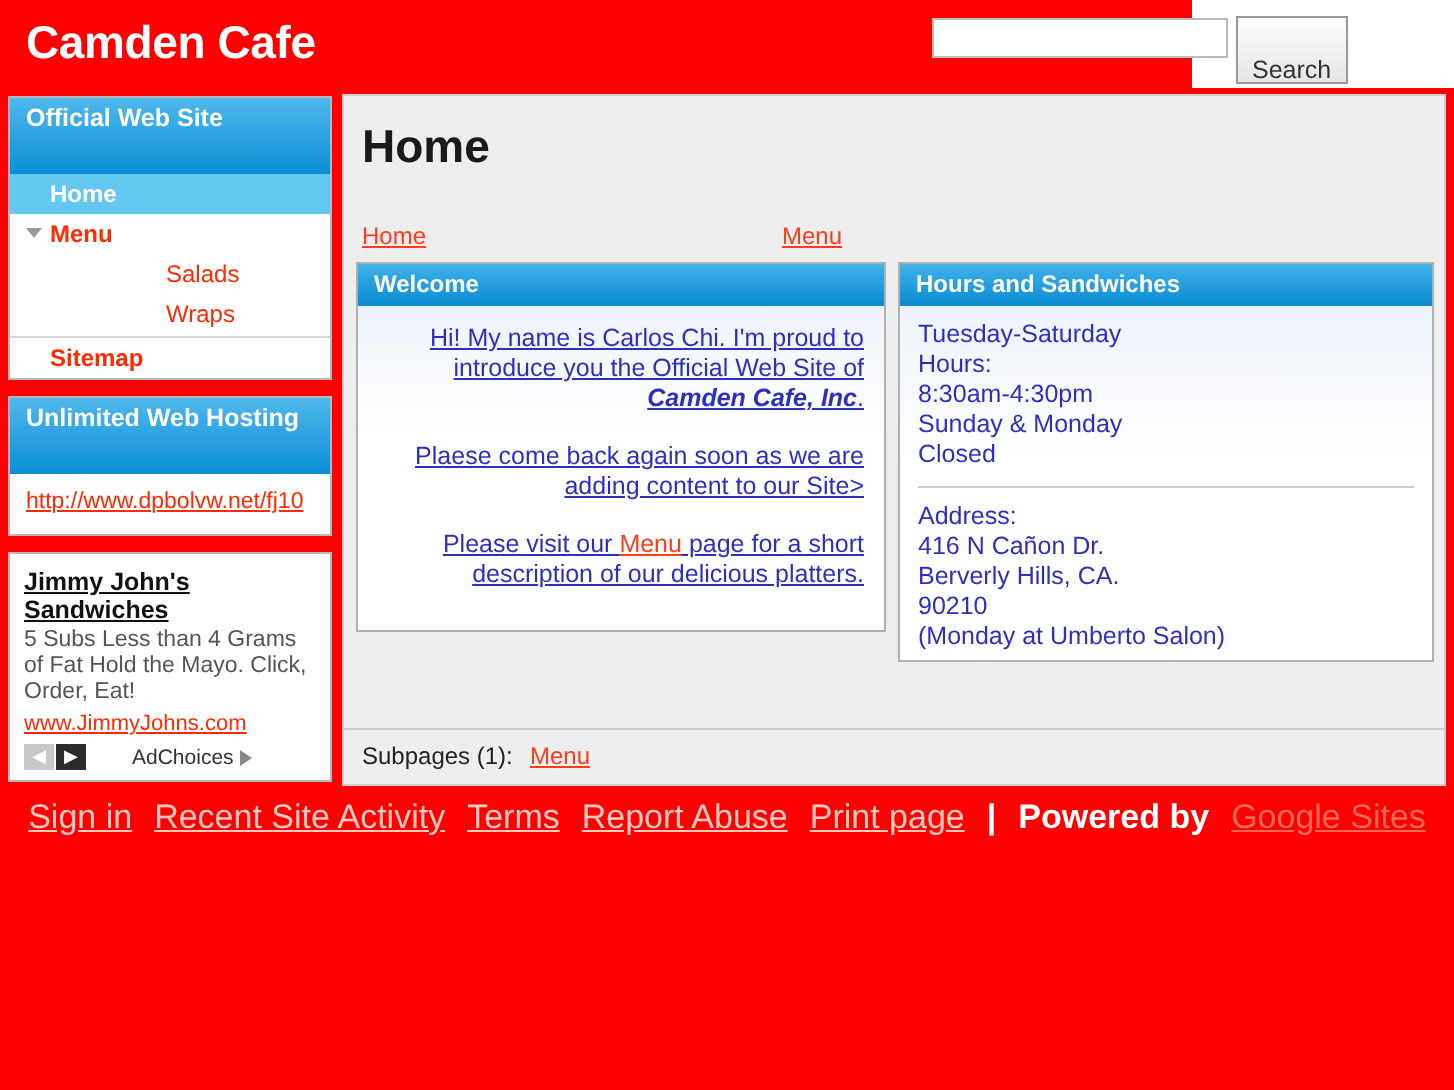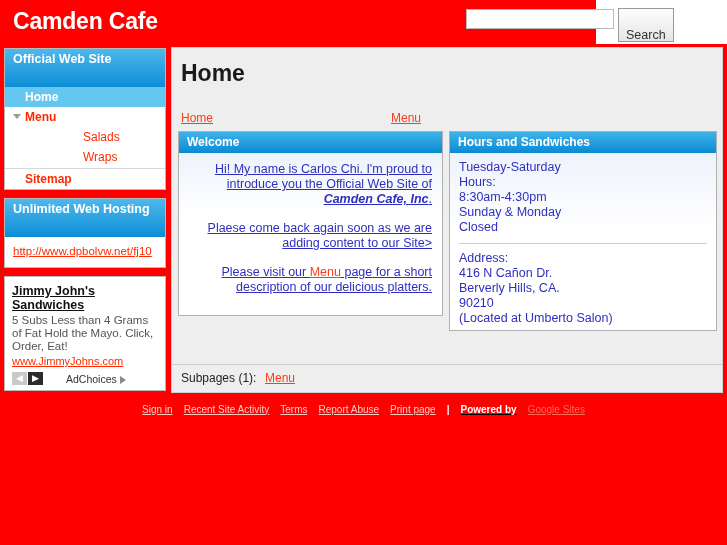--- a/index.html
+++ b/index.html
@@ -260,22 +260,21 @@
     position: absolute; left: 93px; top: 6px;
     font-size: 12px; color: #ff3b1a; text-decoration: underline;
   }
 
   
   #footer {
     position: absolute; left: 0; top: 355px;
     width: 727px; height: 20px;
     display: flex; justify-content: center; align-items: center;
     gap: 11px;
-    font-size: 10px;
-    text-decoration: underline;
+    font-size: 17px;
   }
   .footer-link {
     color: #ffc9c0;
     text-decoration: underline;
     white-space: nowrap;
   }
   .footer-div { color: #ffffff; font-weight: bold; }
   .footer-powered {
     color: #ffffff; font-weight: bold; white-space: nowrap;
   }
@@ -371,21 +370,21 @@
         <p class="hours-line">Tuesday-Saturday</p>
         <p class="hours-line">Hours:</p>
         <p class="hours-line">8:30am-4:30pm</p>
         <p class="hours-line">Sunday &amp; Monday</p>
         <p class="hours-line">Closed</p>
         <hr class="panel-hr">
         <p class="hours-line">Address:</p>
         <p class="hours-line">416 N Cañon Dr.</p>
         <p class="hours-line">Berverly Hills, CA.</p>
         <p class="hours-line">90210</p>
-        <p class="hours-line">(Located at Umberto Salon)</p>
+        <p class="hours-line">(Monday at Umberto Salon)</p>
       </div>
     </div>
 
     <div id="subpages-row">
       <span id="subpages-label">Subpages (1):</span>
       <a id="subpages-link" href="#">Menu</a>
     </div>
   </div>
 
   <div id="footer">

